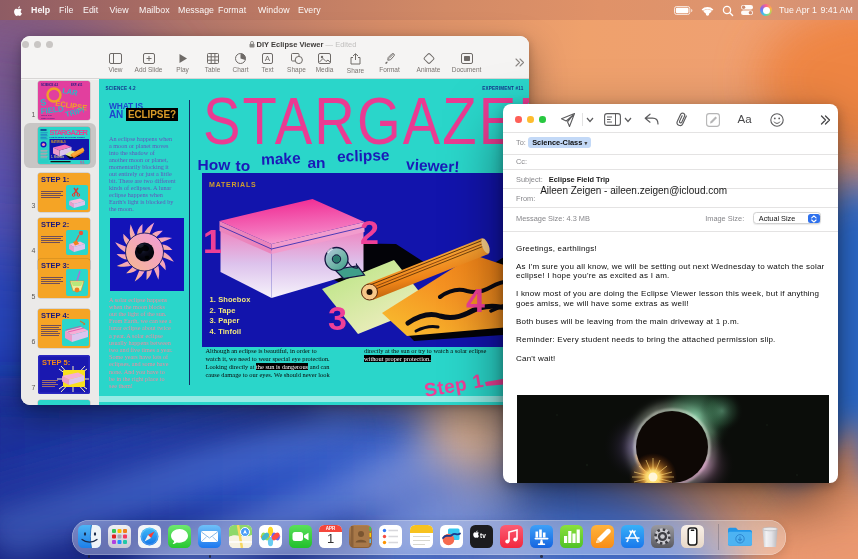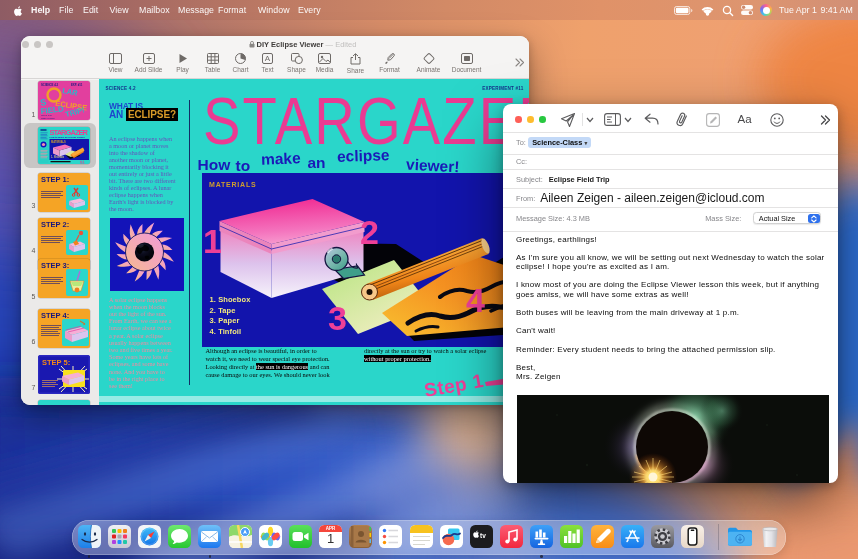--- a/index.html
+++ b/index.html
@@ -600,40 +600,39 @@
 
  <div class="lab" style="left:13px;top:34.8px">To:</div>
  <div class="abs" style="left:25.2px;top:33.7px;height:11px;background:#c3d9f7;border-radius:3px;padding:0 4px;font-size:7.4px;font-weight:bold;line-height:11px;color:#0b0b0b">Science-Class <span style="font-size:5.5px;color:#444">▾</span></div>
  <div class="hairline" style="top:50px"></div>
  <div class="lab" style="left:13px;top:53px">Cc:</div>
  <div class="hairline" style="top:65.8px"></div>
  <div class="lab" style="left:13px;top:71.3px">Subject:</div>
  <div class="abs" style="left:45.8px;top:71.2px;font-size:7.4px;font-weight:bold;color:#1a1a1a">Eclipse Field Trip</div>
  <div class="hairline" style="top:84.4px"></div>
  <div class="lab" style="left:13px;top:90.3px">From:</div>
- <div class="abs" style="left:37.2px;top:87px;font-size:12px;color:#1a1a1a">Aileen Zeigen - aileen.zeigen@icloud.com</div>
+ <div class="abs" style="left:37.2px;top:81px;font-size:10px;color:#1a1a1a">Aileen Zeigen - aileen.zeigen@icloud.com</div>
  <div class="hairline" style="top:103px"></div>
  <div class="lab" style="left:13px;top:110.2px">Message Size: 4.3 MB</div>
- <div class="lab" style="left:202.2px;top:110.2px">Mass Size:</div>
+ <div class="lab" style="left:202.2px;top:110.2px">Image Size:</div>
  <div class="abs" style="left:249.8px;top:108.4px;width:68.3px;height:12.4px;border:.5px solid #d2d2d2;border-radius:3.5px;background:#fff;font-size:7.3px;line-height:11.8px;color:#111;padding-left:5px;box-shadow:0 .5px 1px rgba(0,0,0,.08)">Actual Size</div>
  <div class="abs" style="left:305.3px;top:110.1px;width:11.8px;height:9.9px;border-radius:2.5px;background:#2f71ed">
   <svg width="11.8" height="9.9" viewBox="0 0 11.8 9.9" style="display:block">
         <path d="M3.7 3.9 L5.9 1.9 L8.1 3.9 M3.7 6 L5.9 8 L8.1 6" fill="none" stroke="#fff" stroke-width="1.1" stroke-linecap="round" stroke-linejoin="round"></path>
       </svg>
  </div>
  <div class="hairline" style="top:127px"></div>
 
- <div class="abs" style="left:13px;top:131px;width:330px;font-size:8px;line-height:9.3px;color:#0b0b0b;letter-spacing:.22px">
+ <div class="abs" style="left:13px;top:140px;width:330px;font-size:8px;line-height:9.3px;color:#0b0b0b;letter-spacing:.22px">
   <p style="margin-bottom:9px">Greetings, earthlings!</p>
   <p style="margin-bottom:9px">As I'm sure you all know, we will be setting out next Wednesday to watch the solar<br>eclipse! I hope you're as excited as I am.</p>
   <p style="margin-bottom:9px">I know most of you are doing the Eclipse Viewer lesson this week, but if anything<br>goes amiss, we will have some extras as well!</p>
   <p style="margin-bottom:9px">Both buses will be leaving from the main driveway at 1 p.m.</p>
+  <p style="margin-bottom:9px">Reminder: Every student needs to bring the attached permission slip.</p>
   <p style="margin-bottom:9px">Can't wait!</p>
-  <p style="margin-bottom:9px">Reminder: Every student needs to bring the attached permission slip.</p>
-  <p>Best,<br>Mrs. Zeigen</p>
  </div>
 
  <div class="abs" style="left:13.5px;top:291px;width:312.5px;height:104px;background:#070907;overflow:hidden">
   <svg width="312.5" height="104" viewBox="0 0 312.5 104">
    <defs>
     <radialGradient id="greeng" cx=".5" cy=".5" r=".5">
             <stop offset="0" stop-color="#8fe8b8" stop-opacity=".75"></stop>
             <stop offset=".6" stop-color="#4a9868" stop-opacity=".3"></stop>
             <stop offset="1" stop-color="#000" stop-opacity="0"></stop>
           </radialGradient>

